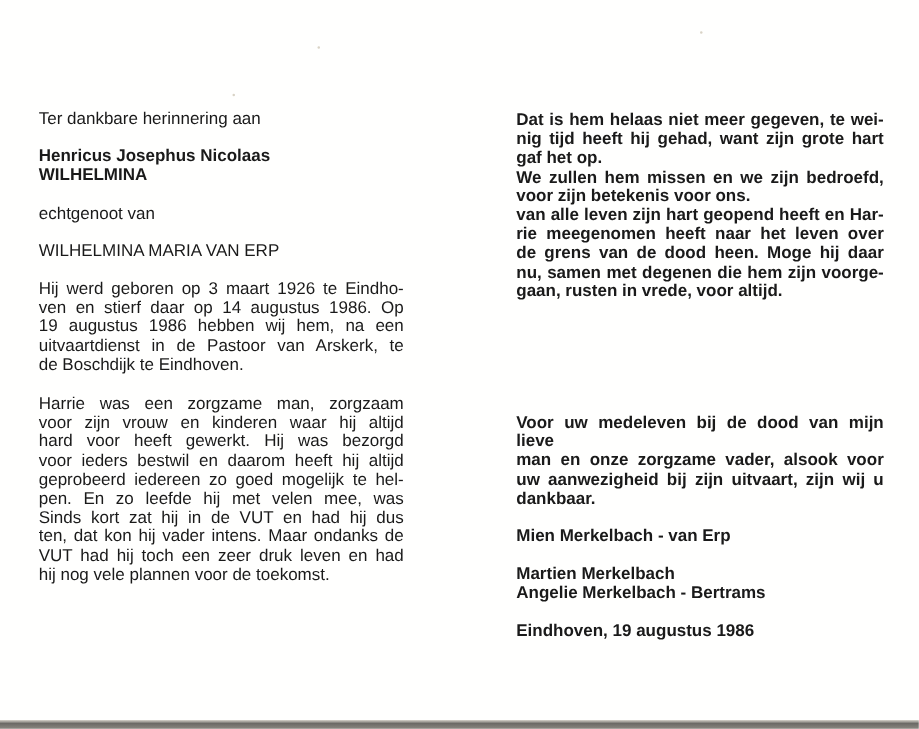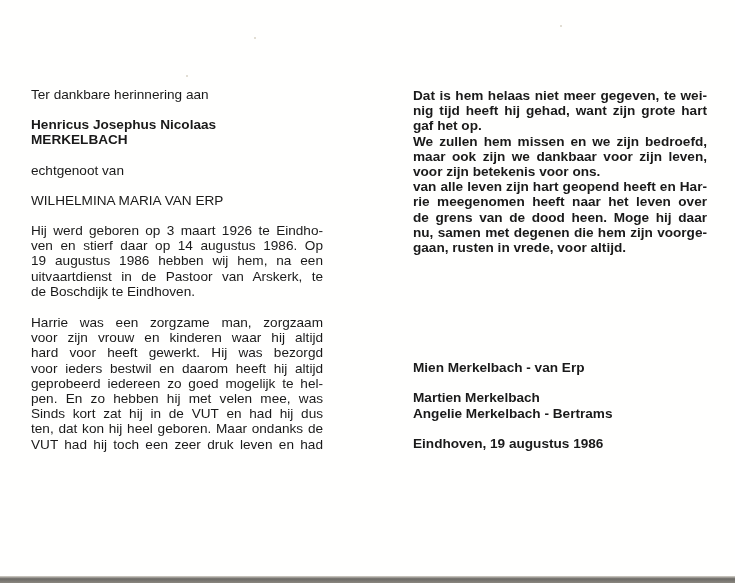--- a/index.html
+++ b/index.html
@@ -78,21 +78,21 @@
 <div class="card">
 
   <span class="speck" style="left:560px;top:25px;"></span>
   <span class="speck" style="left:254px;top:37px;"></span>
   <span class="speck" style="left:186px;top:75px;"></span>
 
   <div class="col col-left">
     <span class="line">Ter dankbare herinnering aan</span>
     <div class="gap-l"></div>
     <span class="line bold">Henricus Josephus Nicolaas</span>
-    <span class="line bold">MERKELBACH</span>
+    <span class="line bold">WILHELMINA</span>
     <div class="gap-l"></div>
     <span class="line">echtgenoot van</span>
     <div class="gap-l"></div>
     <span class="line">WILHELMINA MARIA VAN ERP</span>
     <div class="gap-l"></div>
 
     <div>
       <span class="line justify">Hij werd geboren op 3 maart 1926 te Eindho-</span>
       <span class="line justify">ven en stierf daar op 14 augustus 1986. Op</span>
       <span class="line justify">19 augustus 1986 hebben wij hem, na een</span>
@@ -100,44 +100,50 @@
       <span class="line last">de Boschdijk te Eindhoven.</span>
     </div>
     <div class="gap-m"></div>
 
     <div>
       <span class="line justify">Harrie was een zorgzame man, zorgzaam</span>
       <span class="line justify">voor zijn vrouw en kinderen waar hij altijd</span>
       <span class="line justify">hard voor heeft gewerkt. Hij was bezorgd</span>
       <span class="line justify">voor ieders bestwil en daarom heeft hij altijd</span>
       <span class="line justify">geprobeerd iedereen zo goed mogelijk te hel-</span>
-      <span class="line justify">pen. En zo hebben hij met velen mee, was</span>
+      <span class="line justify">pen. En zo leefde hij met velen mee, was</span>
       <span class="line justify">Sinds kort zat hij in de VUT en had hij dus</span>
-      <span class="line justify">ten, dat kon hij heel geboren. Maar ondanks de</span>
+      <span class="line justify">ten, dat kon hij vader intens. Maar ondanks de</span>
       <span class="line justify">VUT had hij toch een zeer druk leven en had</span>
+      <span class="line last">hij nog vele plannen voor de toekomst.</span>
     </div>
   </div>
 
   <div class="col col-right">
     <div>
       <span class="line justify">Dat is hem helaas niet meer gegeven, te wei-</span>
       <span class="line justify">nig tijd heeft hij gehad, want zijn grote hart</span>
       <span class="line last">gaf het op.</span>
       <span class="line justify">We zullen hem missen en we zijn bedroefd,</span>
-      <span class="line justify">maar ook zijn we dankbaar voor zijn leven,</span>
       <span class="line last">voor zijn betekenis voor ons.</span>
       <span class="line justify">van alle leven zijn hart geopend heeft en Har-</span>
       <span class="line justify">rie meegenomen heeft naar het leven over</span>
       <span class="line justify">de grens van de dood heen. Moge hij daar</span>
       <span class="line justify">nu, samen met degenen die hem zijn voorge-</span>
       <span class="line last">gaan, rusten in vrede, voor altijd.</span>
     </div>
 
     <div style="height:90px;"></div>
 
+    <div>
+      <span class="line justify">Voor uw medeleven bij de dood van mijn lieve</span>
+      <span class="line justify">man en onze zorgzame vader, alsook voor</span>
+      <span class="line justify">uw aanwezigheid bij zijn uitvaart, zijn wij u</span>
+      <span class="line last">dankbaar.</span>
+    </div>
     <div class="gap-l"></div>
 
     <span class="line">Mien Merkelbach - van Erp</span>
     <div class="gap-l"></div>
 
     <div>
       <span class="line">Martien Merkelbach</span>
       <span class="line">Angelie Merkelbach - Bertrams</span>
     </div>
     <div class="gap-l"></div>

